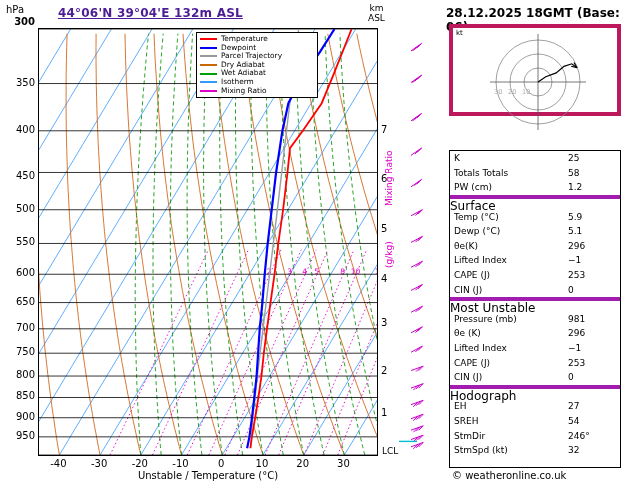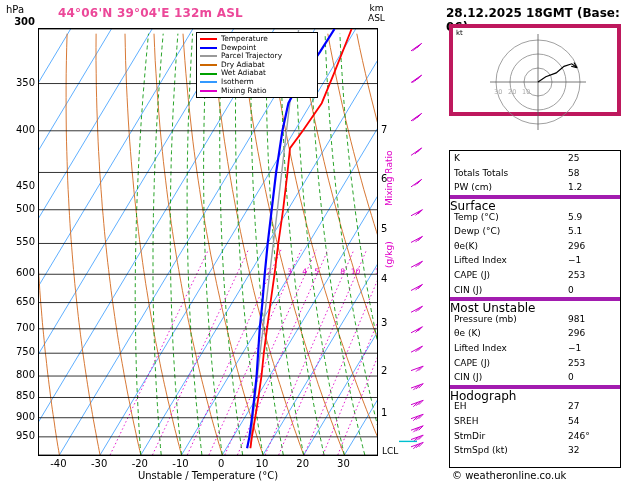--- a/index.html
+++ b/index.html
@@ -10,21 +10,21 @@
     background: #ffffff;
     position: relative;
     overflow: hidden;
   }
   .root { position:absolute; left:0; top:0; width:629px; height:486px; }
 
   
   #skewt-panel { position:absolute; left:0; top:0; width:440px; height:486px;padding-left:16px; }
 
   .hpa-label { position:absolute; left:6px; top:4px; font-size:10px; color:#000; }
-  .station-title { position:absolute; left:58px; top:6px; font-size:12px; font-weight:bold; color:#ec4899; letter-spacing:0.2px; }
+  .station-title { position:absolute; left:58px; top:6px; font-size:12px; font-weight:bold; color:#4c1d95; letter-spacing:0.2px;text-decoration:underline; }
   .km-label { position:absolute; left:368px; top:3px; font-size:9px; color:#000; line-height:10px; text-align:center; }
 
   #plot {
     position:absolute; left:38px; top:28px; width:340px; height:428px;
     border:1px solid #000; background:#fff; overflow:hidden;
   }
   #plot svg { position:absolute; left:0; top:0; }
 
   .ytick { position:absolute; right:0; width:36px; text-align:right; font-size:10px; color:#000; transform:translateY(-6px); }
   .xtick { position:absolute; top:458px; font-size:10px; color:#000; transform:translateX(-50%); }
@@ -75,21 +75,21 @@
   <div id="skewt-panel">
 
     <div class="hpa-label">hPa</div>
     <div class="station-title">44°06'N 39°04'E 132m ASL</div>
     <div class="km-label">km<br>ASL</div>
 
     <div id="yticks">
         <div class="ytick" style="top: 22px; left: 0px; width: 35px; font-weight: bold;">300</div>
         <div class="ytick" style="top: 82.5429px; left: 0px; width: 35px;">350</div>
         <div class="ytick" style="top: 129.79px; left: 0px; width: 35px;">400</div>
-        <div class="ytick" style="top: 186px; left: 0px; width: 35px;">450</div>
+        <div class="ytick" style="top: 176px; left: 0px; width: 35px;">450</div>
         <div class="ytick" style="top: 208.745px; left: 0px; width: 35px;">500</div>
         <div class="ytick" style="top: 242.468px; left: 0px; width: 35px;">550</div>
         <div class="ytick" style="top: 273.255px; left: 0px; width: 35px;">600</div>
         <div class="ytick" style="top: 301.577px; left: 0px; width: 35px;">650</div>
         <div class="ytick" style="top: 327.798px; left: 0px; width: 35px;">700</div>
         <div class="ytick" style="top: 352.21px; left: 0px; width: 35px;">750</div>
         <div class="ytick" style="top: 375.045px; left: 0px; width: 35px;">800</div>
         <div class="ytick" style="top: 396.496px; left: 0px; width: 35px;">850</div>
         <div class="ytick" style="top: 416.72px; left: 0px; width: 35px;">900</div>
         <div class="ytick" style="top: 435.851px; left: 0px; width: 35px;">950</div>

